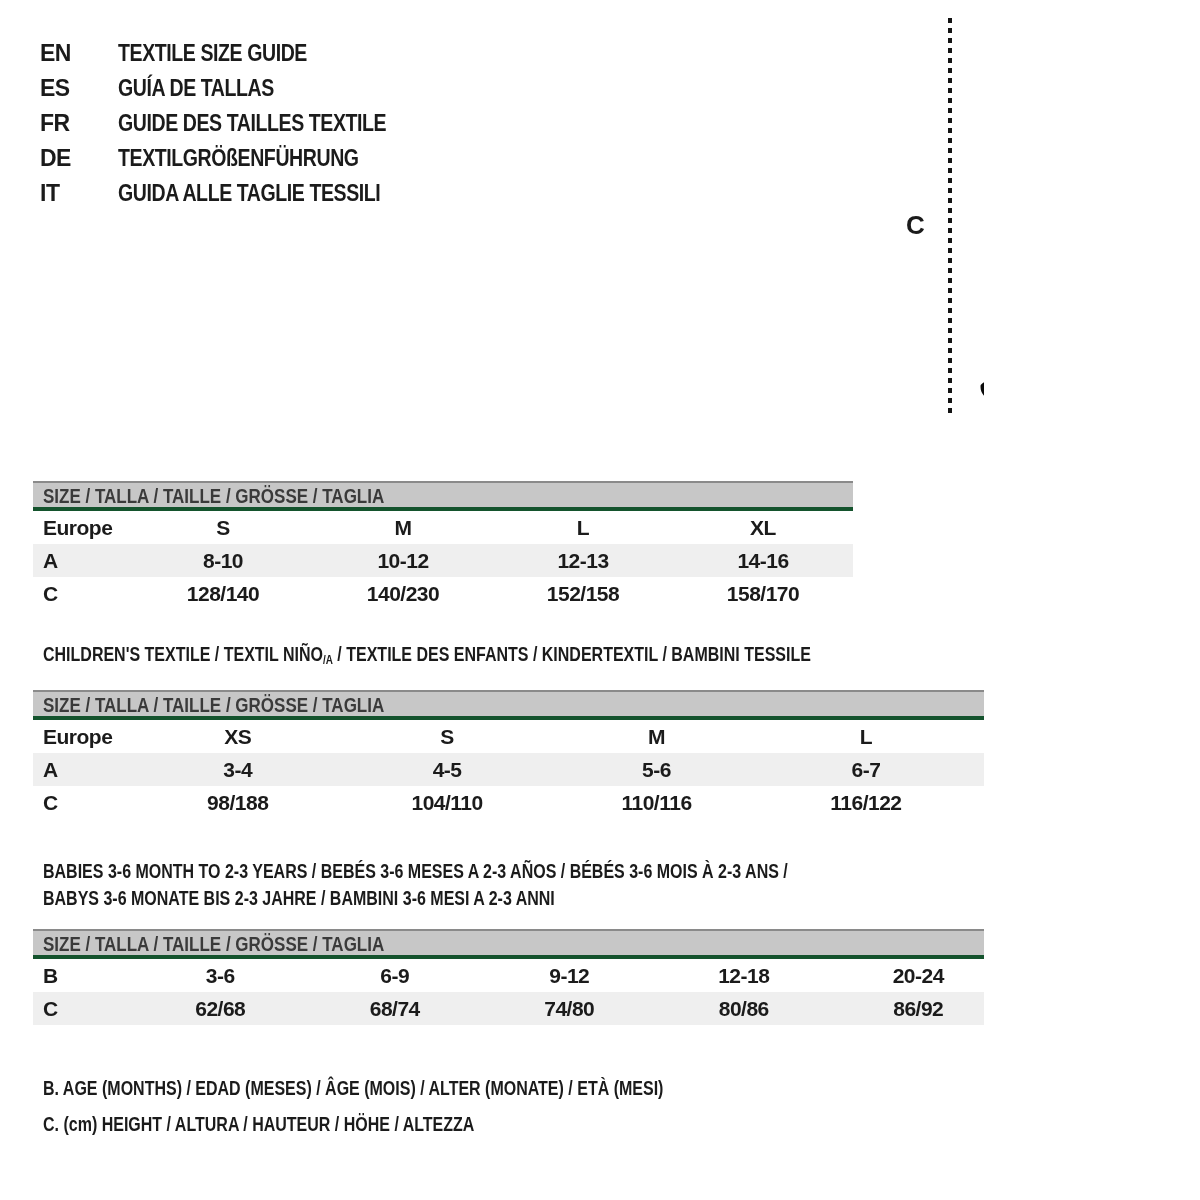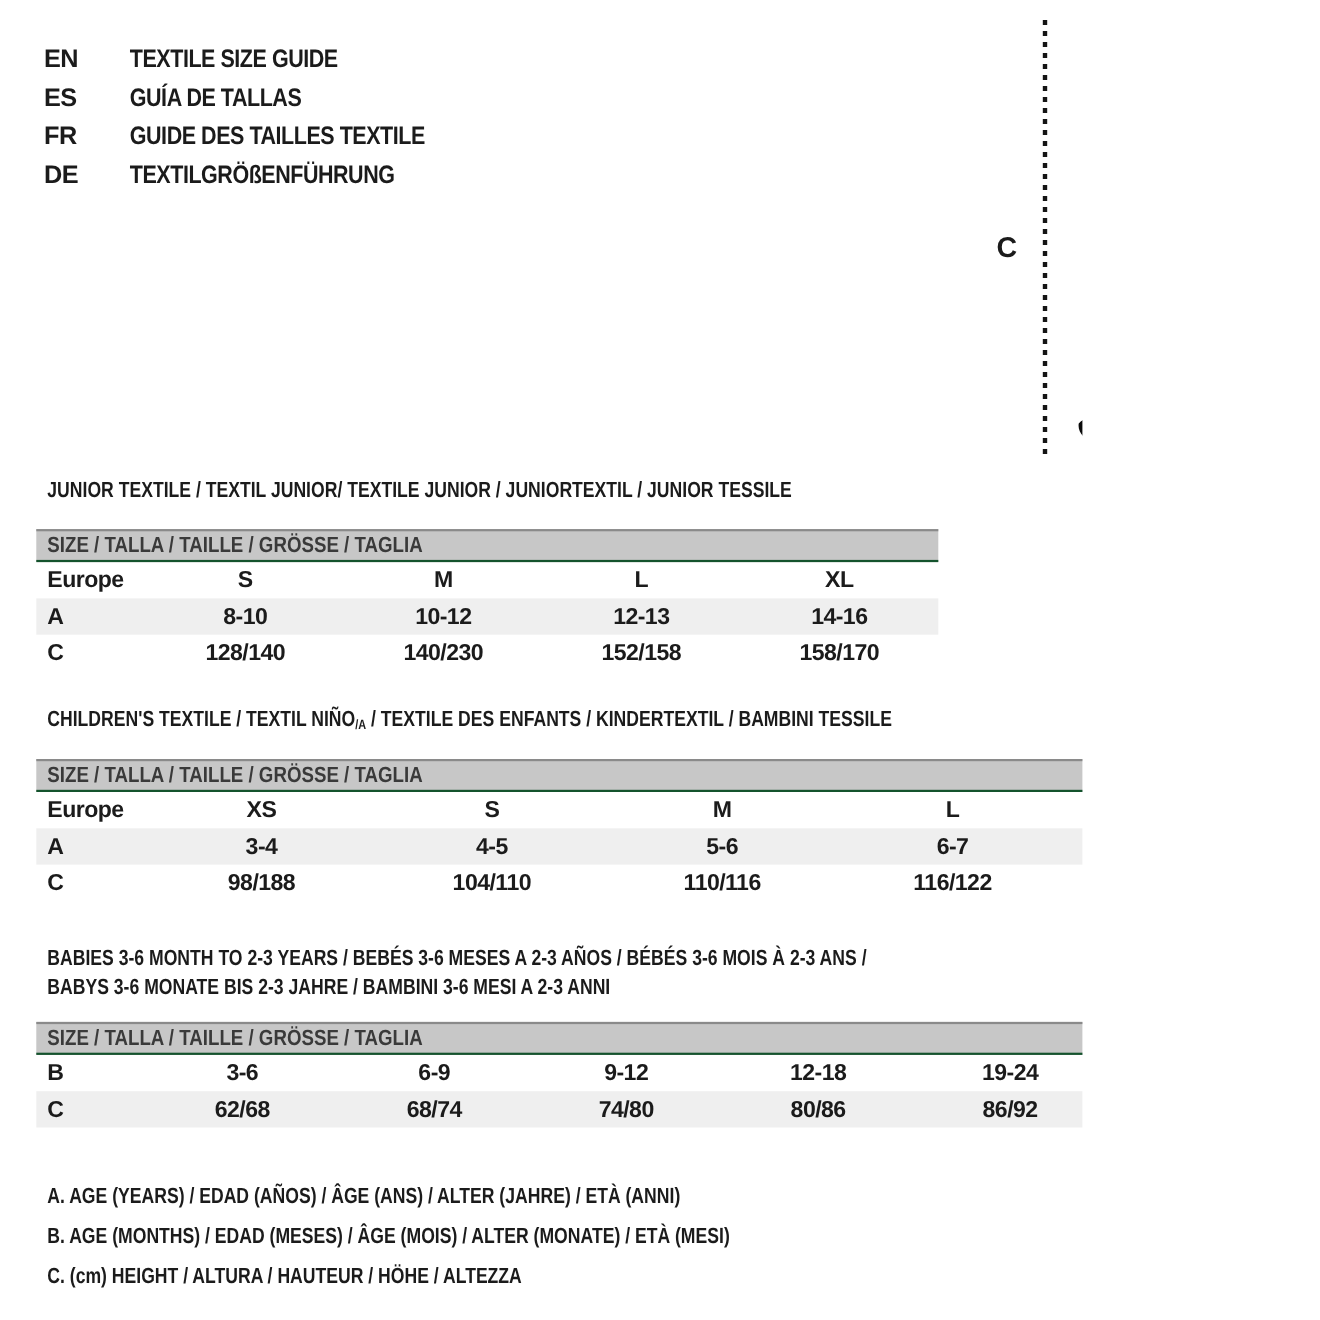--- a/index.html
+++ b/index.html
@@ -28,21 +28,21 @@
   
   .sheading{position:absolute;left:43px;font-size:20px;height:22px;line-height:22px;}
   .sub{font-size:0.62em;vertical-align:-12%;}
 
   
   .stable{position:absolute;left:33px;}
   .w-junior{width:820px;}
   .w-wide{width:1147px;}
   .bar{
     box-sizing:border-box;height:30px;background:#c7c7c7;
-    border-top:2px solid #8a8a8a;border-bottom:2px solid #14532d;
+    border-top:2px solid #8a8a8a;border-bottom:4px solid #14532d;
     line-height:26px;padding-left:10px;color:#3a3a3a;font-size:20px;
   }
   .trow{display:flex;height:33px;align-items:center;font-size:21px;letter-spacing:-0.5px;}
   .trow.shade{background:#efefef;}
   .tlabel{flex:0 0 100px;width:100px;padding-left:10px;box-sizing:border-box;text-align:left;}
   .tcell{flex:1 1 0;text-align:center;}
 
   
   .legend{position:absolute;left:43px;top:1070px;}
   .legend-line{height:36px;line-height:36px;font-size:20px;}
@@ -62,20 +62,24 @@
       <span class="lang-title cond85">GUÍA DE TALLAS</span>
     </div>
     <div class="lang-row">
       <span class="lang-code">FR</span>
       <span class="lang-title cond85">GUIDE DES TAILLES TEXTILE</span>
     </div>
     <div class="lang-row">
       <span class="lang-code">DE</span>
       <span class="lang-title cond85">TEXTILGRÖßENFÜHRUNG</span>
     </div>
+    <div class="lang-row">
+      <span class="lang-code">IT</span>
+      <span class="lang-title cond85">GUIDA ALLE TAGLIE TESSILI</span>
+    </div>
   </div>
 
   <span class="figure-label">C</span>
   <div class="dashed-line"></div>
   <svg class="baby-svg" width="178" height="404" viewBox="0 0 175 405" aria-hidden="true">
     <g fill="#0a0a0a">
 
       <path d="M87,8 C64,8 49,27 48,49 C47,63 53,75 61,83 L61,92 C61,98 67,102 73,102 L103,102 C109,102 114,98 114,92 L114,83 C122,75 128,63 127,49 C126,27 110,8 87,8 Z"></path>
       <ellipse cx="49" cy="58" rx="8" ry="11"></ellipse>
       <ellipse cx="126" cy="58" rx="8" ry="11"></ellipse>
@@ -91,23 +95,20 @@
       <path d="M47,206 C33,223 25,249 28,269 C30,287 41,297 55,298 C65,299 71,292 72,284 C73,276 79,270 88,270 C97,270 103,276 104,284 C105,292 111,299 121,298 C135,297 146,287 148,269 C151,249 143,223 129,206 Z"></path>
 
       <path d="M57,290 C55,314 50,342 42,366 L39,377 L69,381 L71,340 C73,320 72,302 70,292 Z"></path>
       <path d="M17,372 C27,361 53,363 61,372 C67,381 62,391 47,392 C33,393 15,385 17,372 Z"></path>
 
       <path d="M103,292 C103,318 103,344 101,368 L99,379 L127,381 L127,340 C128,318 127,302 125,292 Z"></path>
       <path d="M94,375 C101,366 124,366 131,375 C136,384 128,393 113,393 C100,393 89,385 94,375 Z"></path>
     </g>
   </svg>
 
-  <div class="sheading" style="top:435px">
-    <span class="cond">JUNIOR TEXTILE / TEXTIL JUNIOR/ TEXTILE JUNIOR / JUNIORTEXTIL / JUNIOR TESSILE</span>
-  </div>
   <div class="stable w-junior" style="top:481px">
     <div class="bar">
       <span class="cond85">SIZE / TALLA / TAILLE / GRÖSSE / TAGLIA</span>
     </div>
     <div class="trow">
       <span class="tlabel">Europe</span>
       <span class="tcell">S</span>
       <span class="tcell">M</span>
       <span class="tcell">L</span>
       <span class="tcell">XL</span>
@@ -170,39 +171,36 @@
   <div class="stable w-wide" style="top:929px">
     <div class="bar">
       <span class="cond85">SIZE / TALLA / TAILLE / GRÖSSE / TAGLIA</span>
     </div>
     <div class="trow">
       <span class="tlabel">B</span>
       <span class="tcell">3-6</span>
       <span class="tcell">6-9</span>
       <span class="tcell">9-12</span>
       <span class="tcell">12-18</span>
-      <span class="tcell">19-24</span>
+      <span class="tcell">20-24</span>
       <span class="tcell">24-36</span>
     </div>
     <div class="trow shade">
       <span class="tlabel">C</span>
       <span class="tcell">62/68</span>
       <span class="tcell">68/74</span>
       <span class="tcell">74/80</span>
       <span class="tcell">80/86</span>
       <span class="tcell">86/92</span>
       <span class="tcell">92/98</span>
     </div>
   </div>
 
   <div class="legend">
     <div class="legend-line">
-      <span class="cond">A. AGE (YEARS) / EDAD (AÑOS) / ÂGE (ANS) / ALTER (JAHRE) / ETÀ (ANNI)</span>
-    </div>
-    <div class="legend-line">
       <span class="cond">B. AGE (MONTHS) / EDAD (MESES) / ÂGE (MOIS) / ALTER (MONATE) / ETÀ (MESI)</span>
     </div>
     <div class="legend-line">
       <span class="cond">C. (cm) HEIGHT / ALTURA / HAUTEUR / HÖHE / ALTEZZA</span>
     </div>
   </div>
 
 </div>
 
 </body></html>

